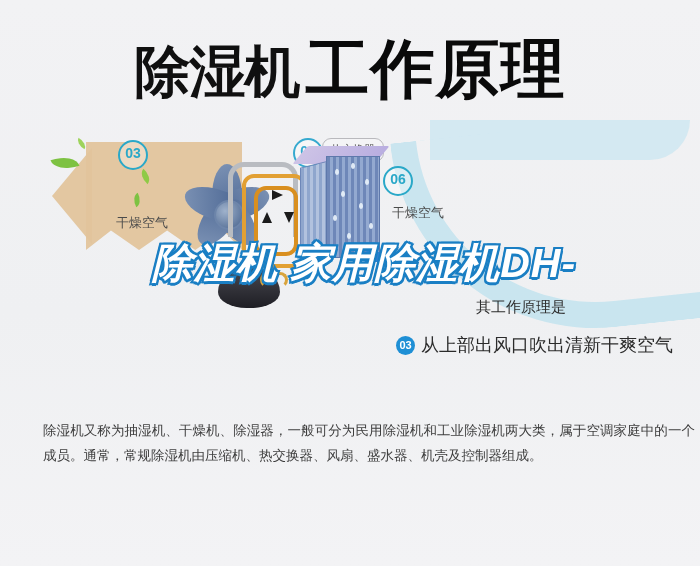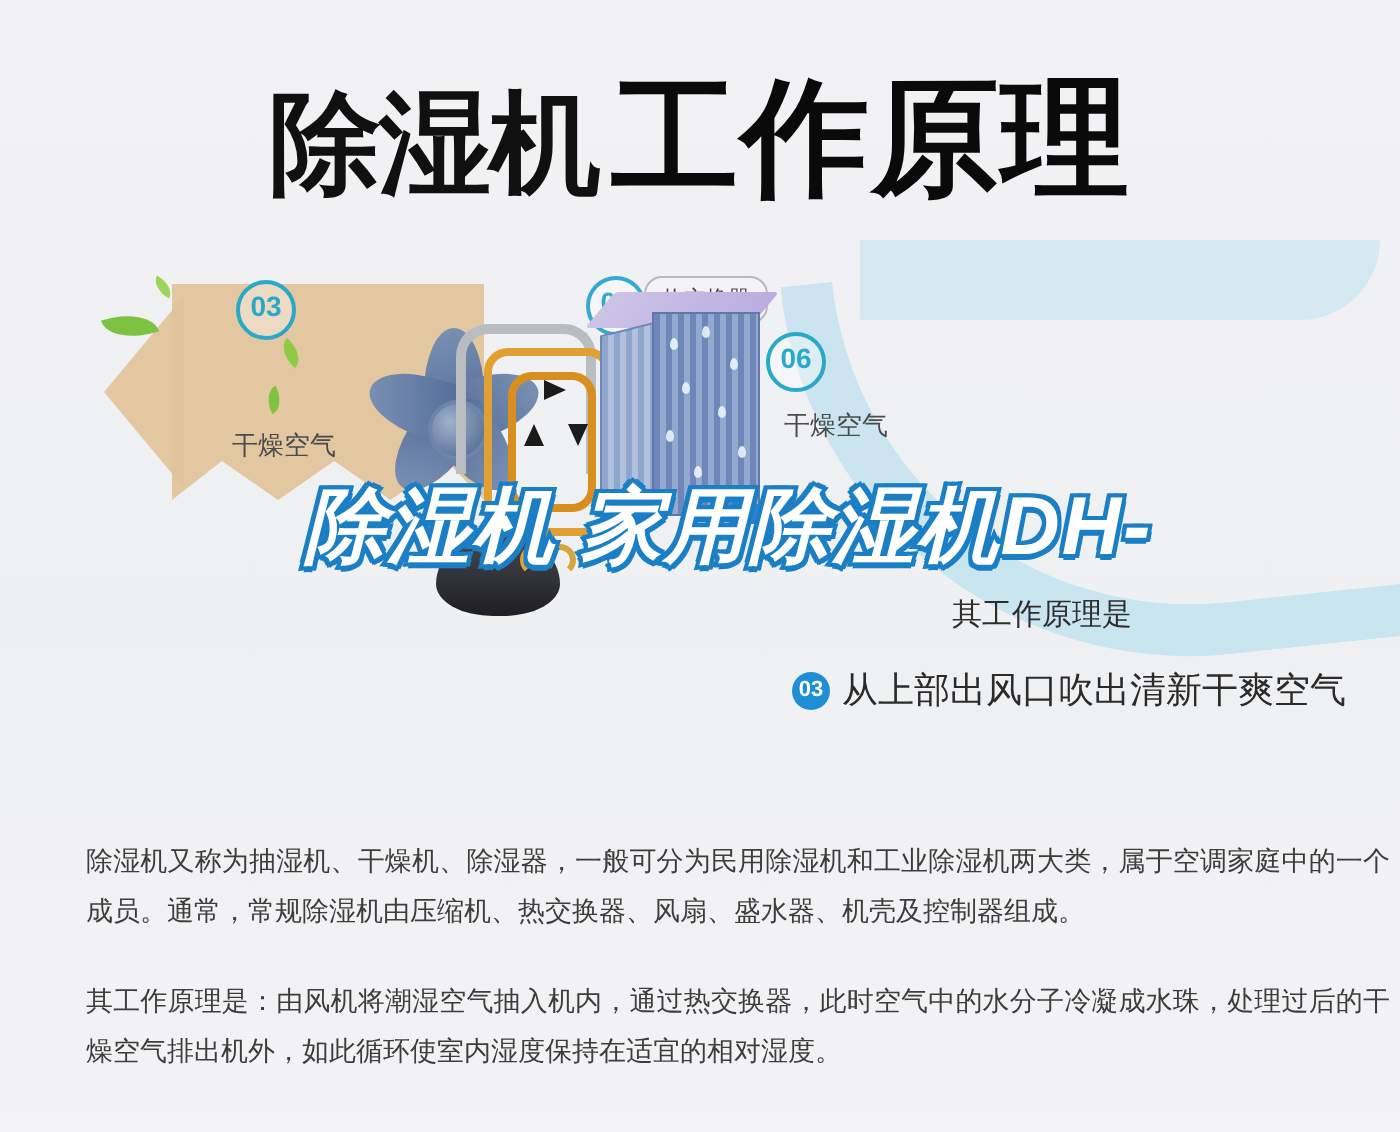--- a/index.html
+++ b/index.html
@@ -491,16 +491,15 @@
       <span class="txt">从上部出风口吹出清新干爽空气</span>
     </div>
   </div>
 
   <div class="watermark">
     <div class="wm-line">除湿机 家用除湿机DH-</div>
   </div>
 
   <div class="body-copy">
     <p>除湿机又称为抽湿机、干燥机、除湿器，一般可分为民用除湿机和工业除湿机两大类，属于空调家庭中的一个成员。通常，常规除湿机由压缩机、热交换器、风扇、盛水器、机壳及控制器组成。</p>
-    <p class="second">其工作原理是：由风机将潮湿空气抽入机内，通过热交换器，此时空气中的水分子冷凝成水珠，处理过后的干燥空气排出机外，如此循环使室内湿度保持在适宜的相对湿度。</p>
   </div>
 
 </div>
 
 </body></html>

